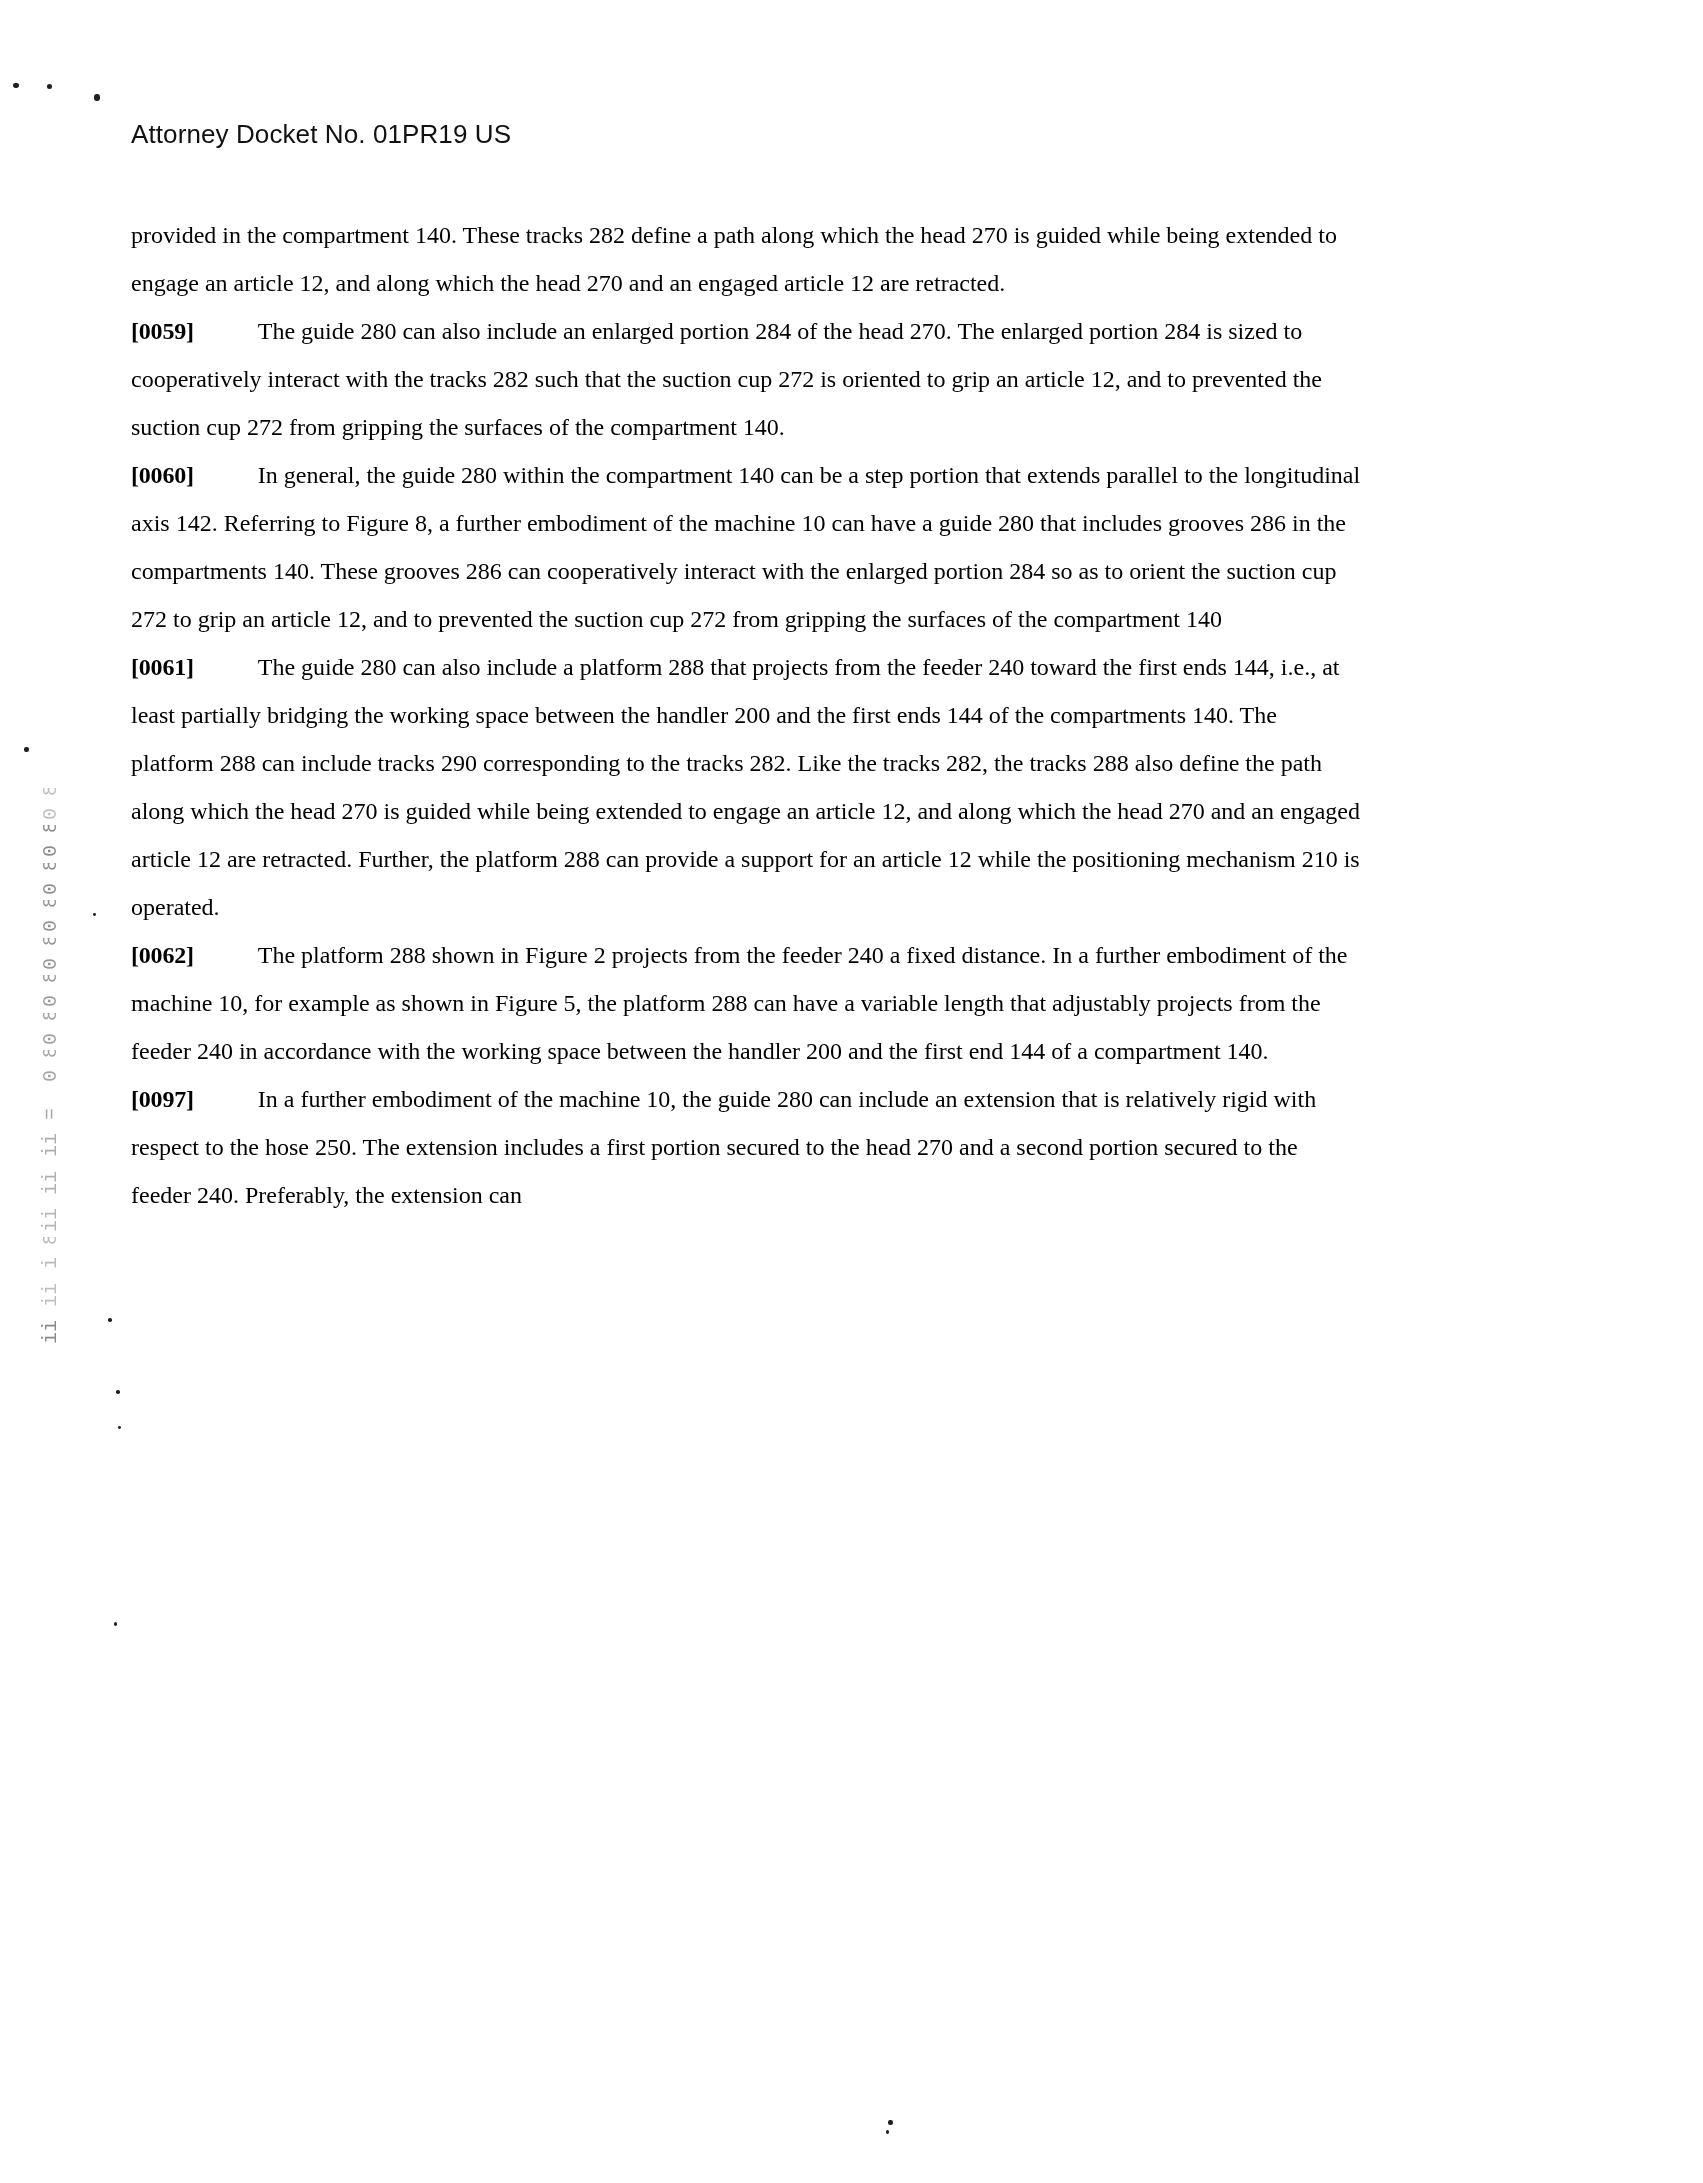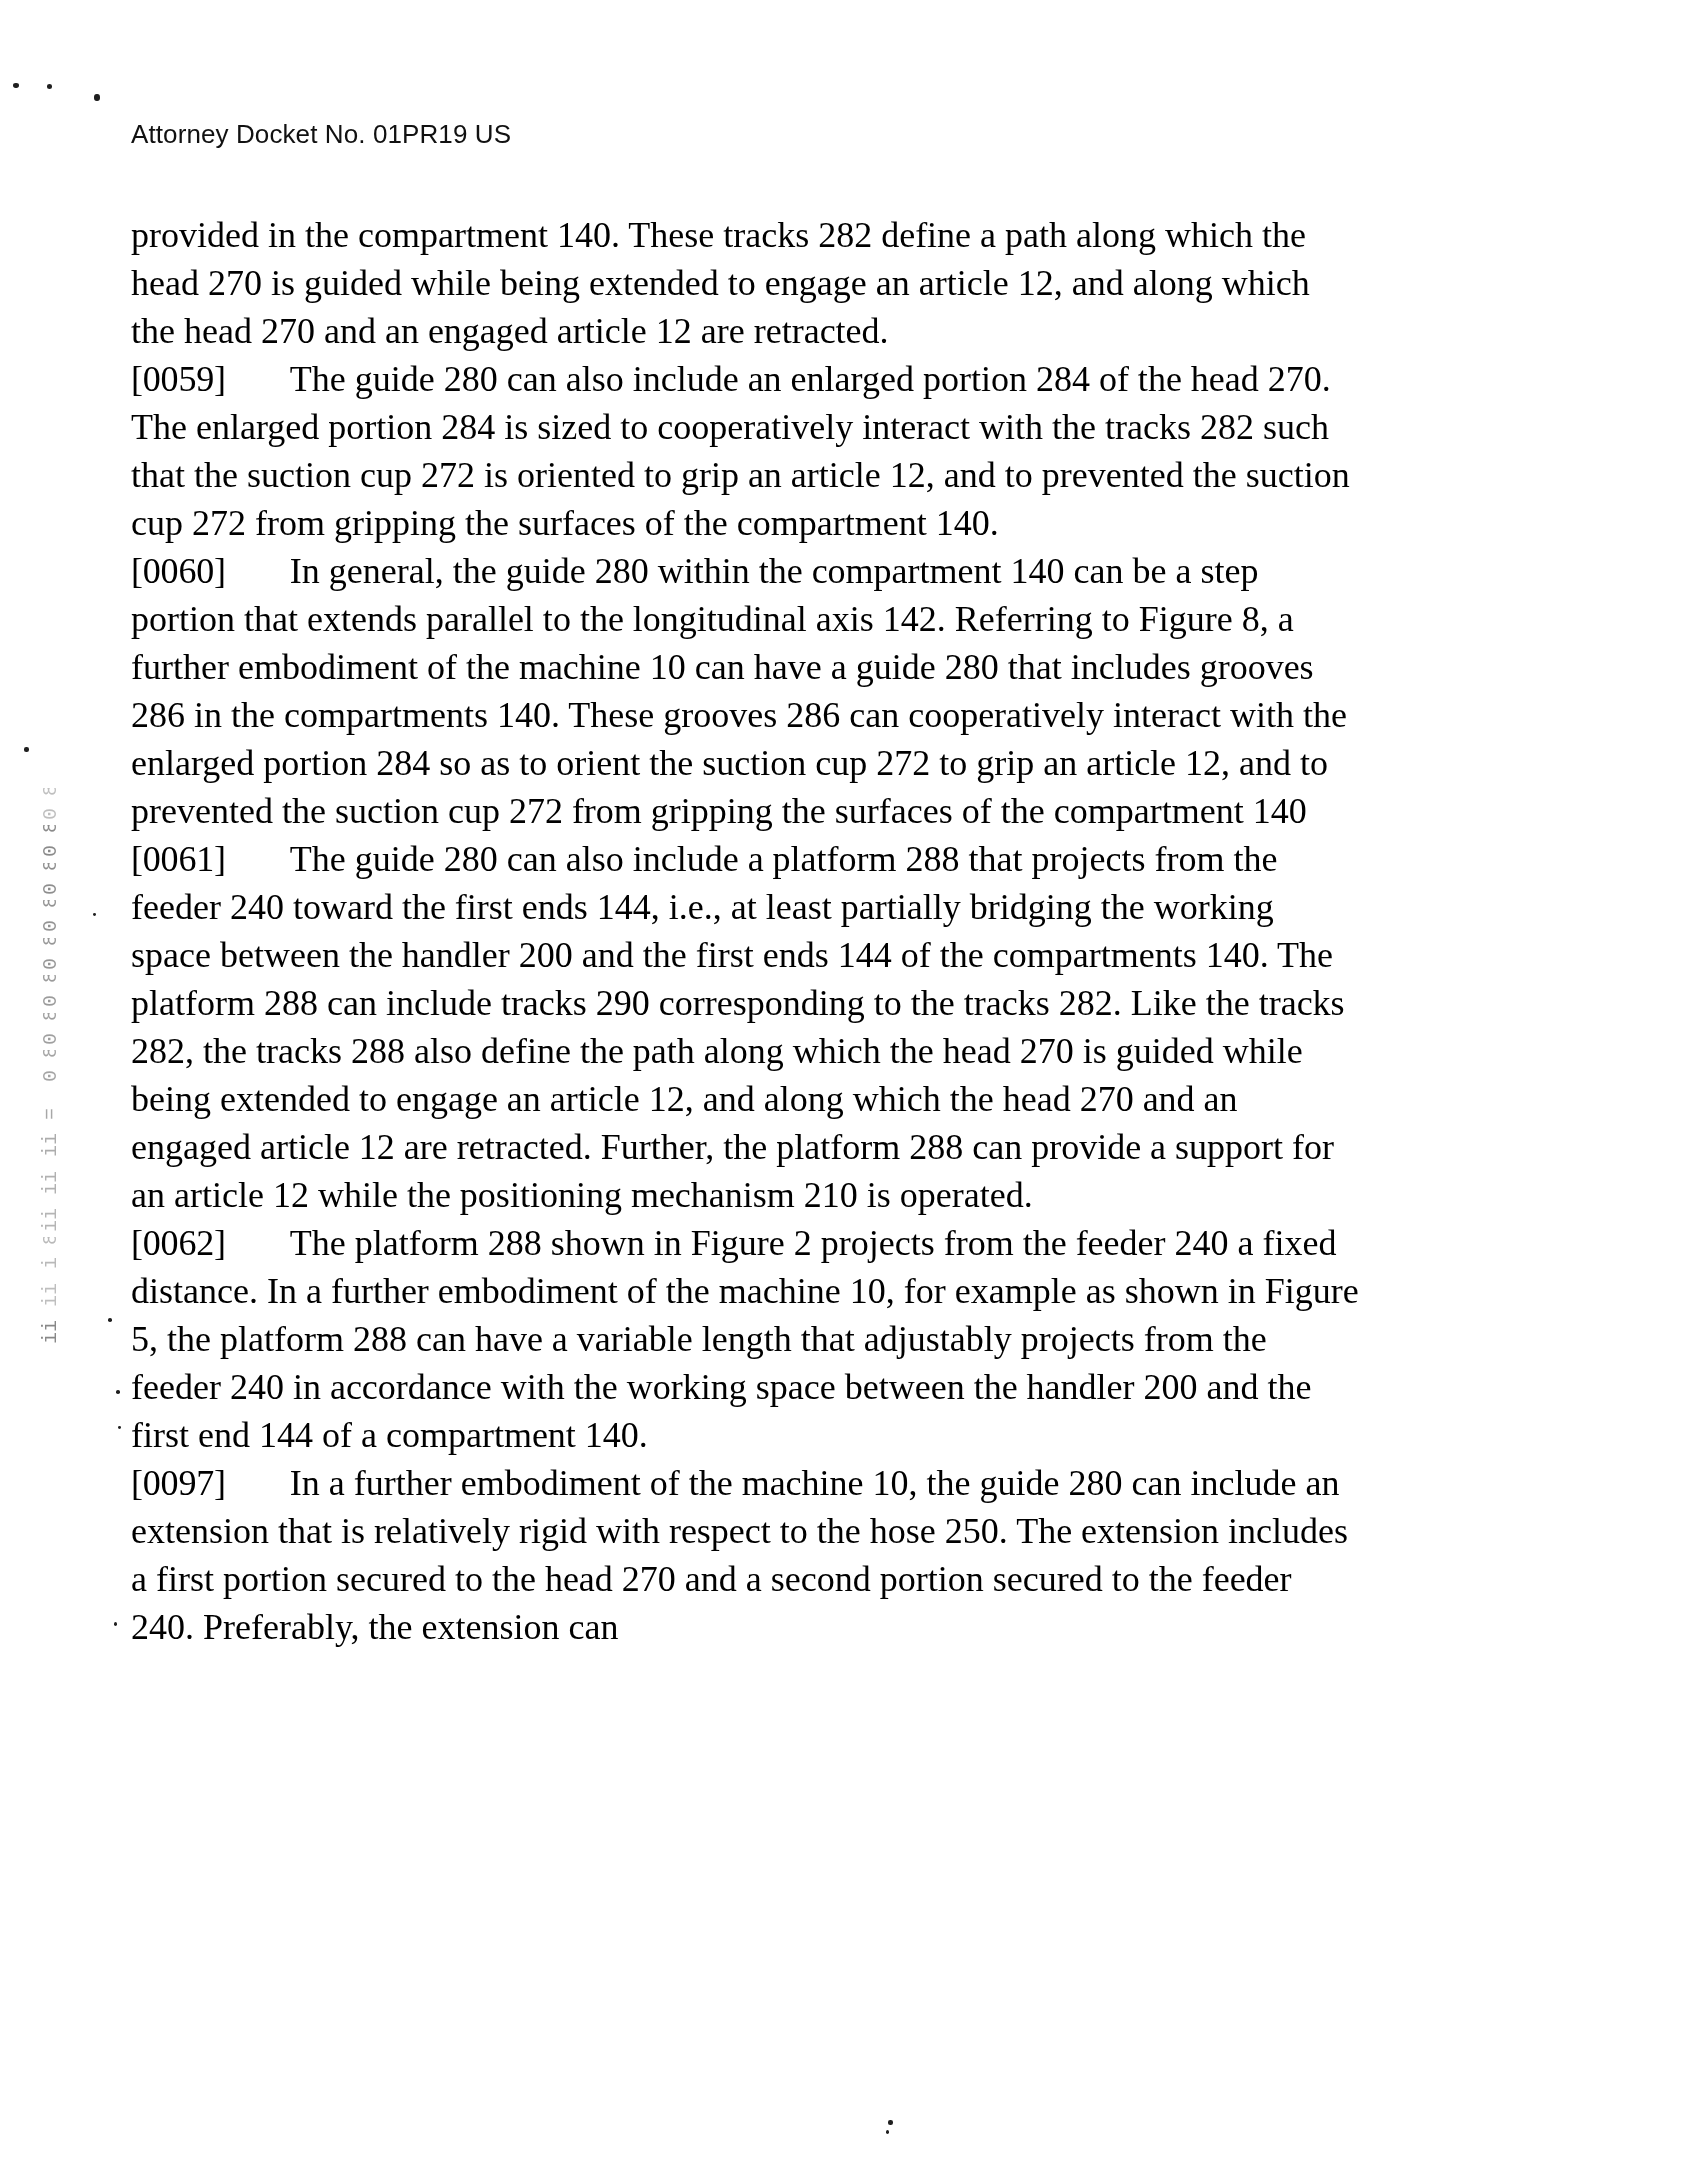--- a/index.html
+++ b/index.html
@@ -35,28 +35,28 @@
   
   .body-block {
     position: absolute;
     left: 131px;
     top: 211px;
     width: 1231px;
   }
 
   .para {
     margin: 0 0 0 0;
-    font-size: 36px;
+    font-size: 24px;
     line-height: 48px;
     text-align: left;
     color: #000;
   }
 
   .para .pnum {
-    font-weight: normal;
+    font-weight: bold;
     letter-spacing: -0.2px;
   }
 
   .para .tabgap {
     display: inline-block;
     width: 64px;
   }
 
   
   .para-cont {

